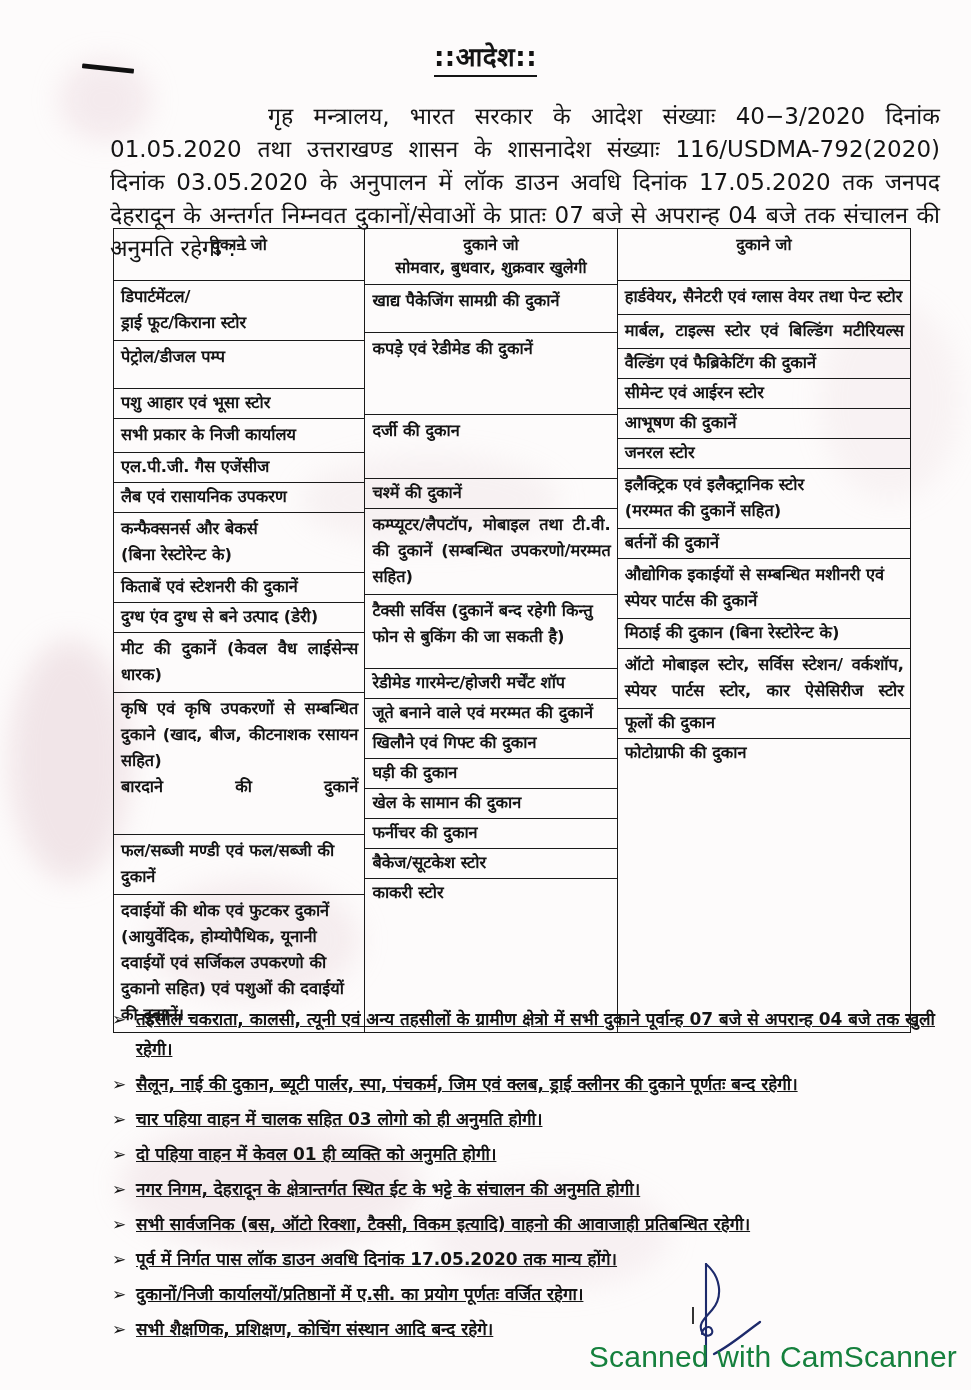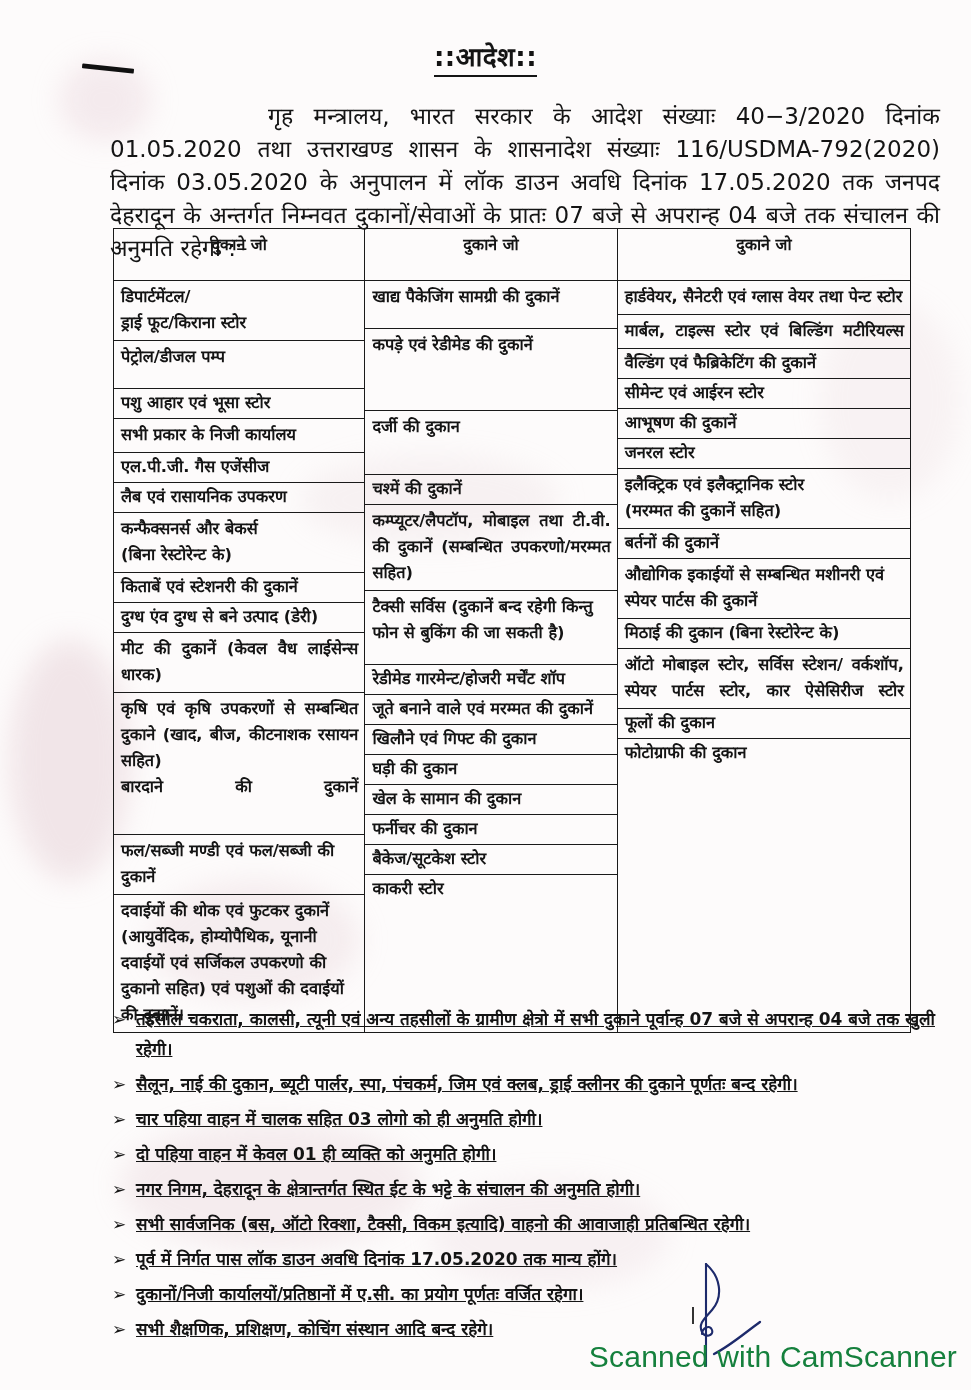--- a/index.html
+++ b/index.html
@@ -209,20 +209,21 @@
       <div class="cell tiny">दुग्ध एंव दुग्ध से बने उत्पाद (डेरी)</div>
       <div class="cell just">मीट की दुकानें (केवल वैध लाईसेन्स धारक)</div>
       <div class="cell just tallpad">कृषि एवं कृषि उपकरणों से सम्बन्धित दुकाने (खाद, बीज, कीटनाशक रसायन सहित)<br>बारदाने की दुकानें</div>
       <div class="cell">फल/सब्जी मण्डी एवं फल/सब्जी की दुकानें</div>
       <div class="cell last">दवाईयों की थोक एवं फुटकर दुकानें<br>(आयुर्वेदिक, होम्योपैथिक, यूनानी दवाईयों एवं सर्जिकल उपकरणो की दुकानो सहित) एवं पशुओं की दवाईयों की दुकानें।</div>
     </div>
 
     <div class="col col-2">
       <div class="col-head">
         <div>दुकाने जो</div>
+        <div>सोमवार, बुधवार, शुक्रवार खुलेगी</div>
       </div>
       <div class="cell blankpad">खाद्य पैकेजिंग सामग्री की दुकानें</div>
       <div class="cell xtall">कपड़े एवं रेडीमेड की दुकानें</div>
       <div class="cell tallpad">दर्जी की दुकान</div>
       <div class="cell tiny">चश्में की दुकानें</div>
       <div class="cell just">कम्प्यूटर/लैपटॉप, मोबाइल तथा टी.वी. की दुकानें (सम्बन्धित उपकरणो/मरम्मत सहित)</div>
       <div class="cell blankpad">टैक्सी सर्विस (दुकानें बन्द रहेगी किन्तु फोन से बुकिंग की जा सकती है)</div>
       <div class="cell tiny">रेडीमेड गारमेन्ट/होजरी मर्चेंट शॉप</div>
       <div class="cell tiny">जूते बनाने वाले एवं मरम्मत की दुकानें</div>
       <div class="cell tiny">खिलौने एवं गिफ्ट की दुकान</div>

